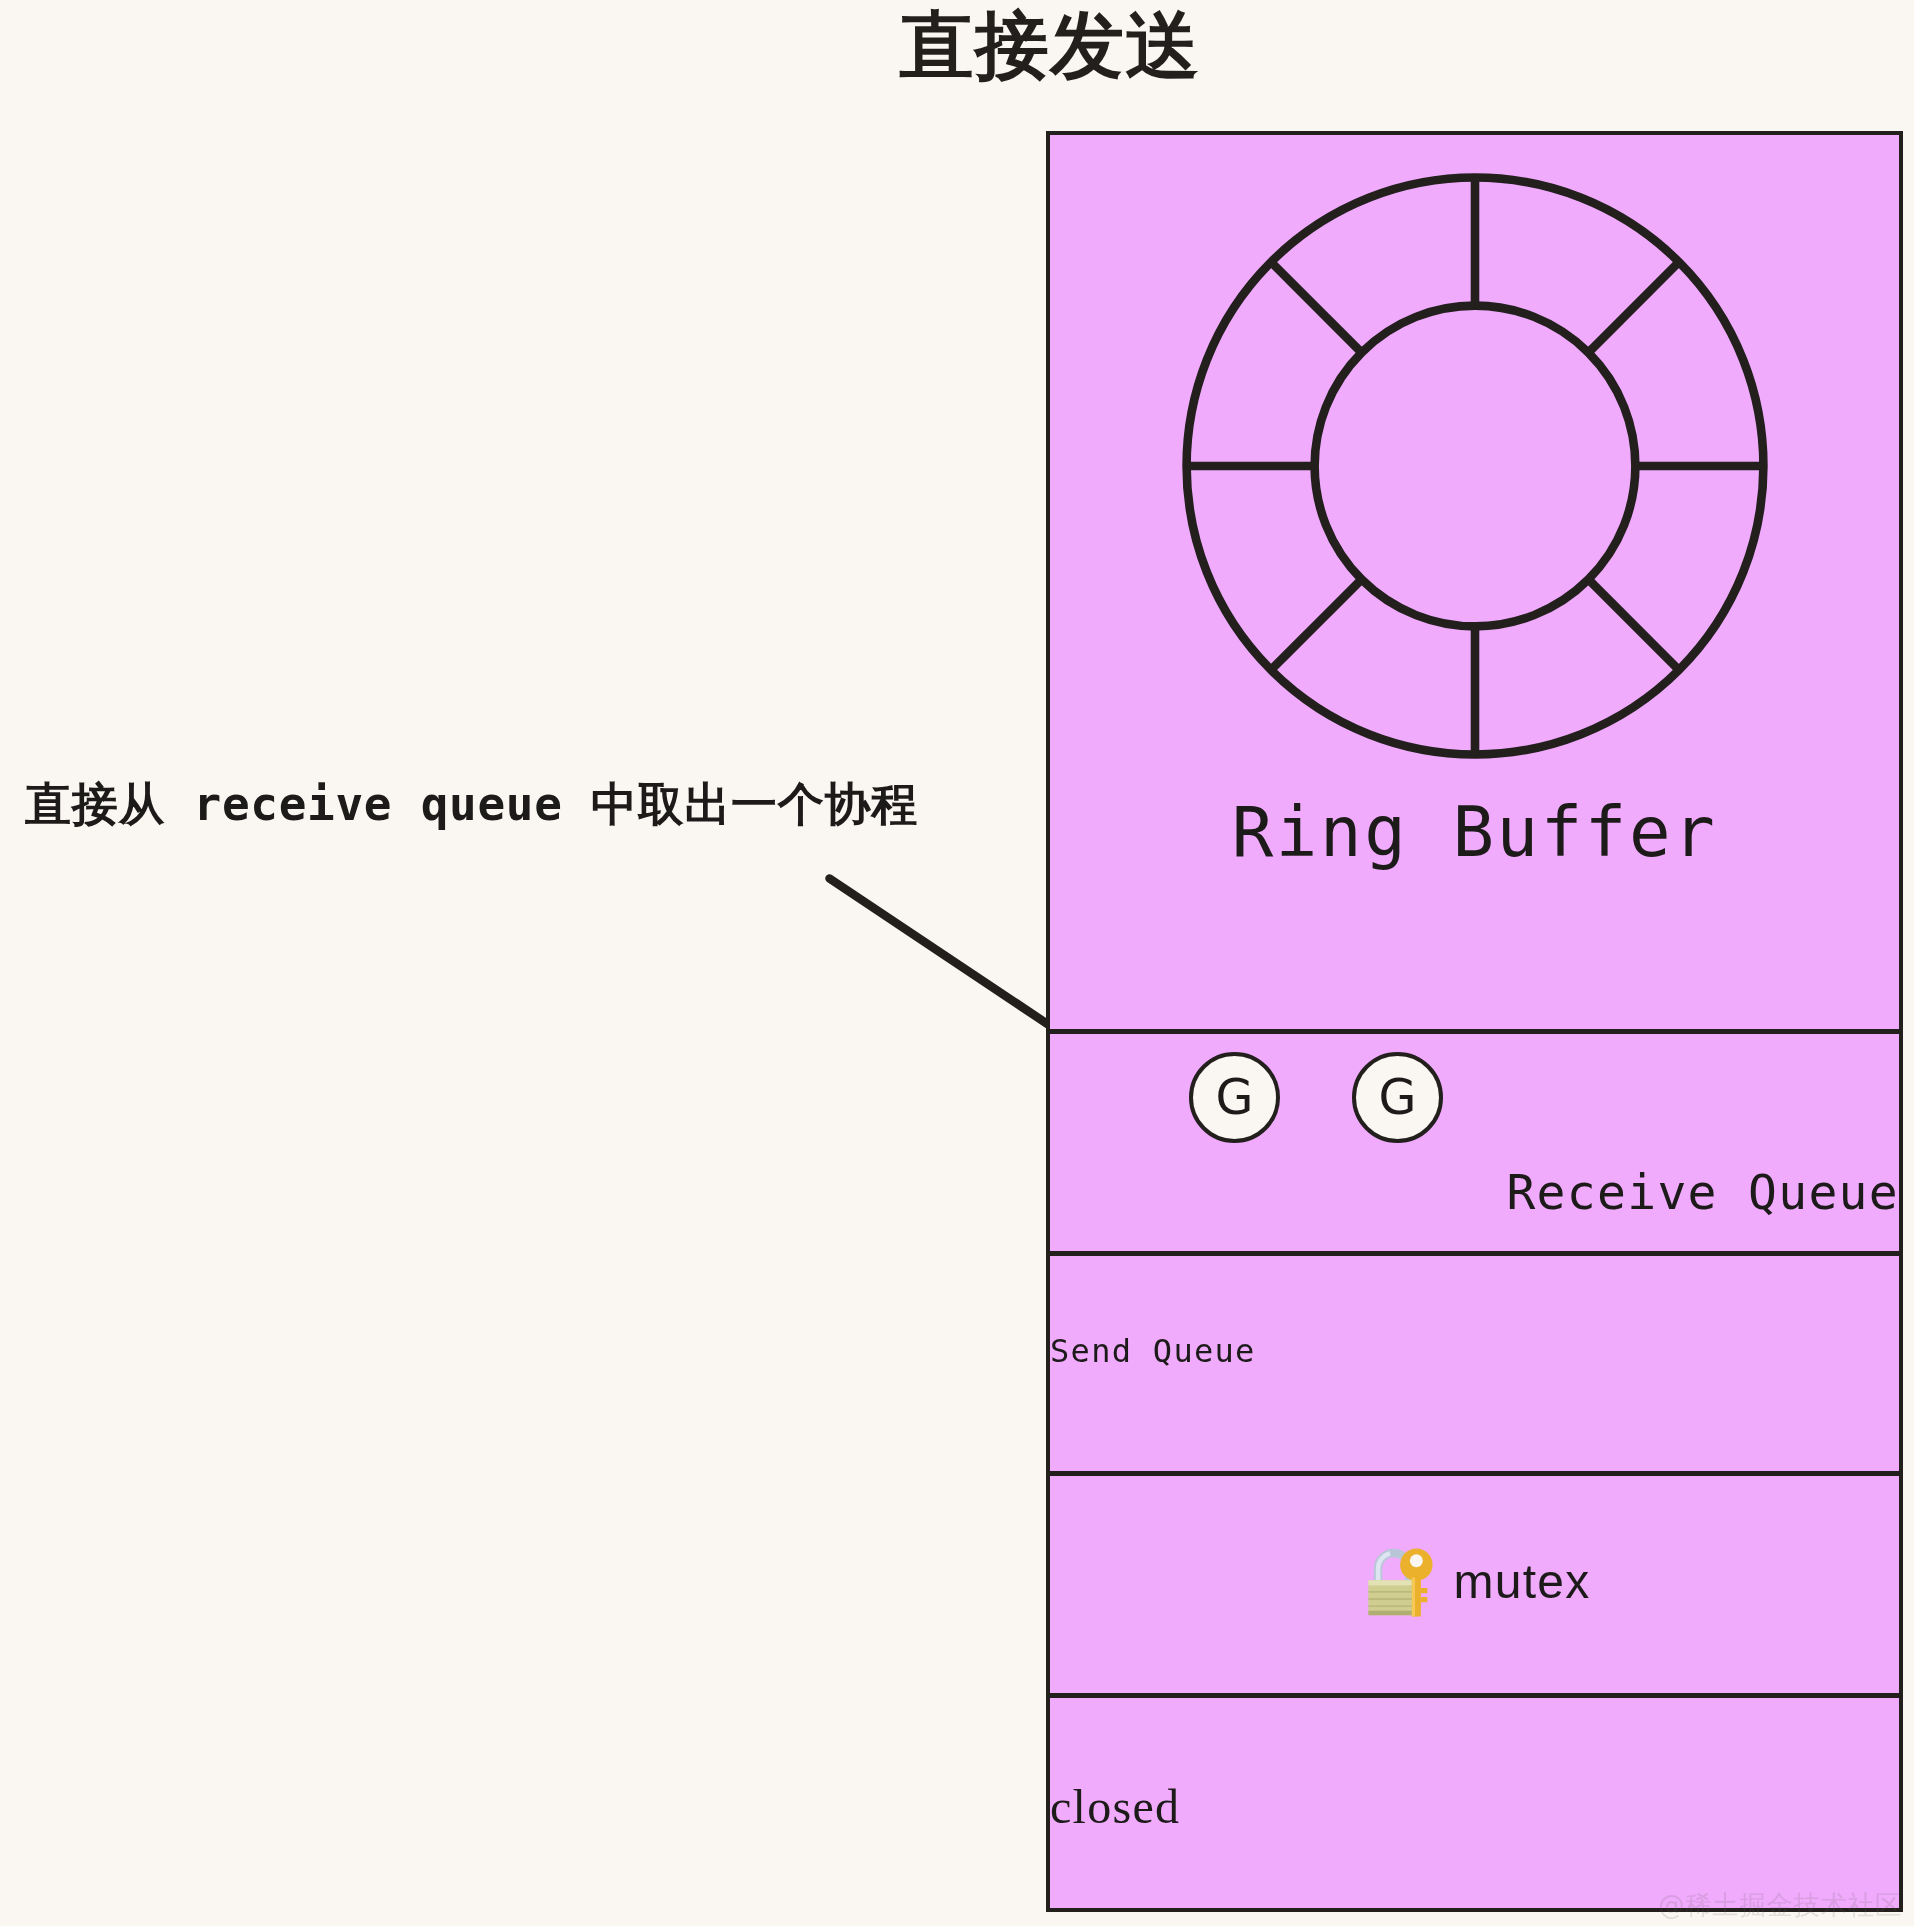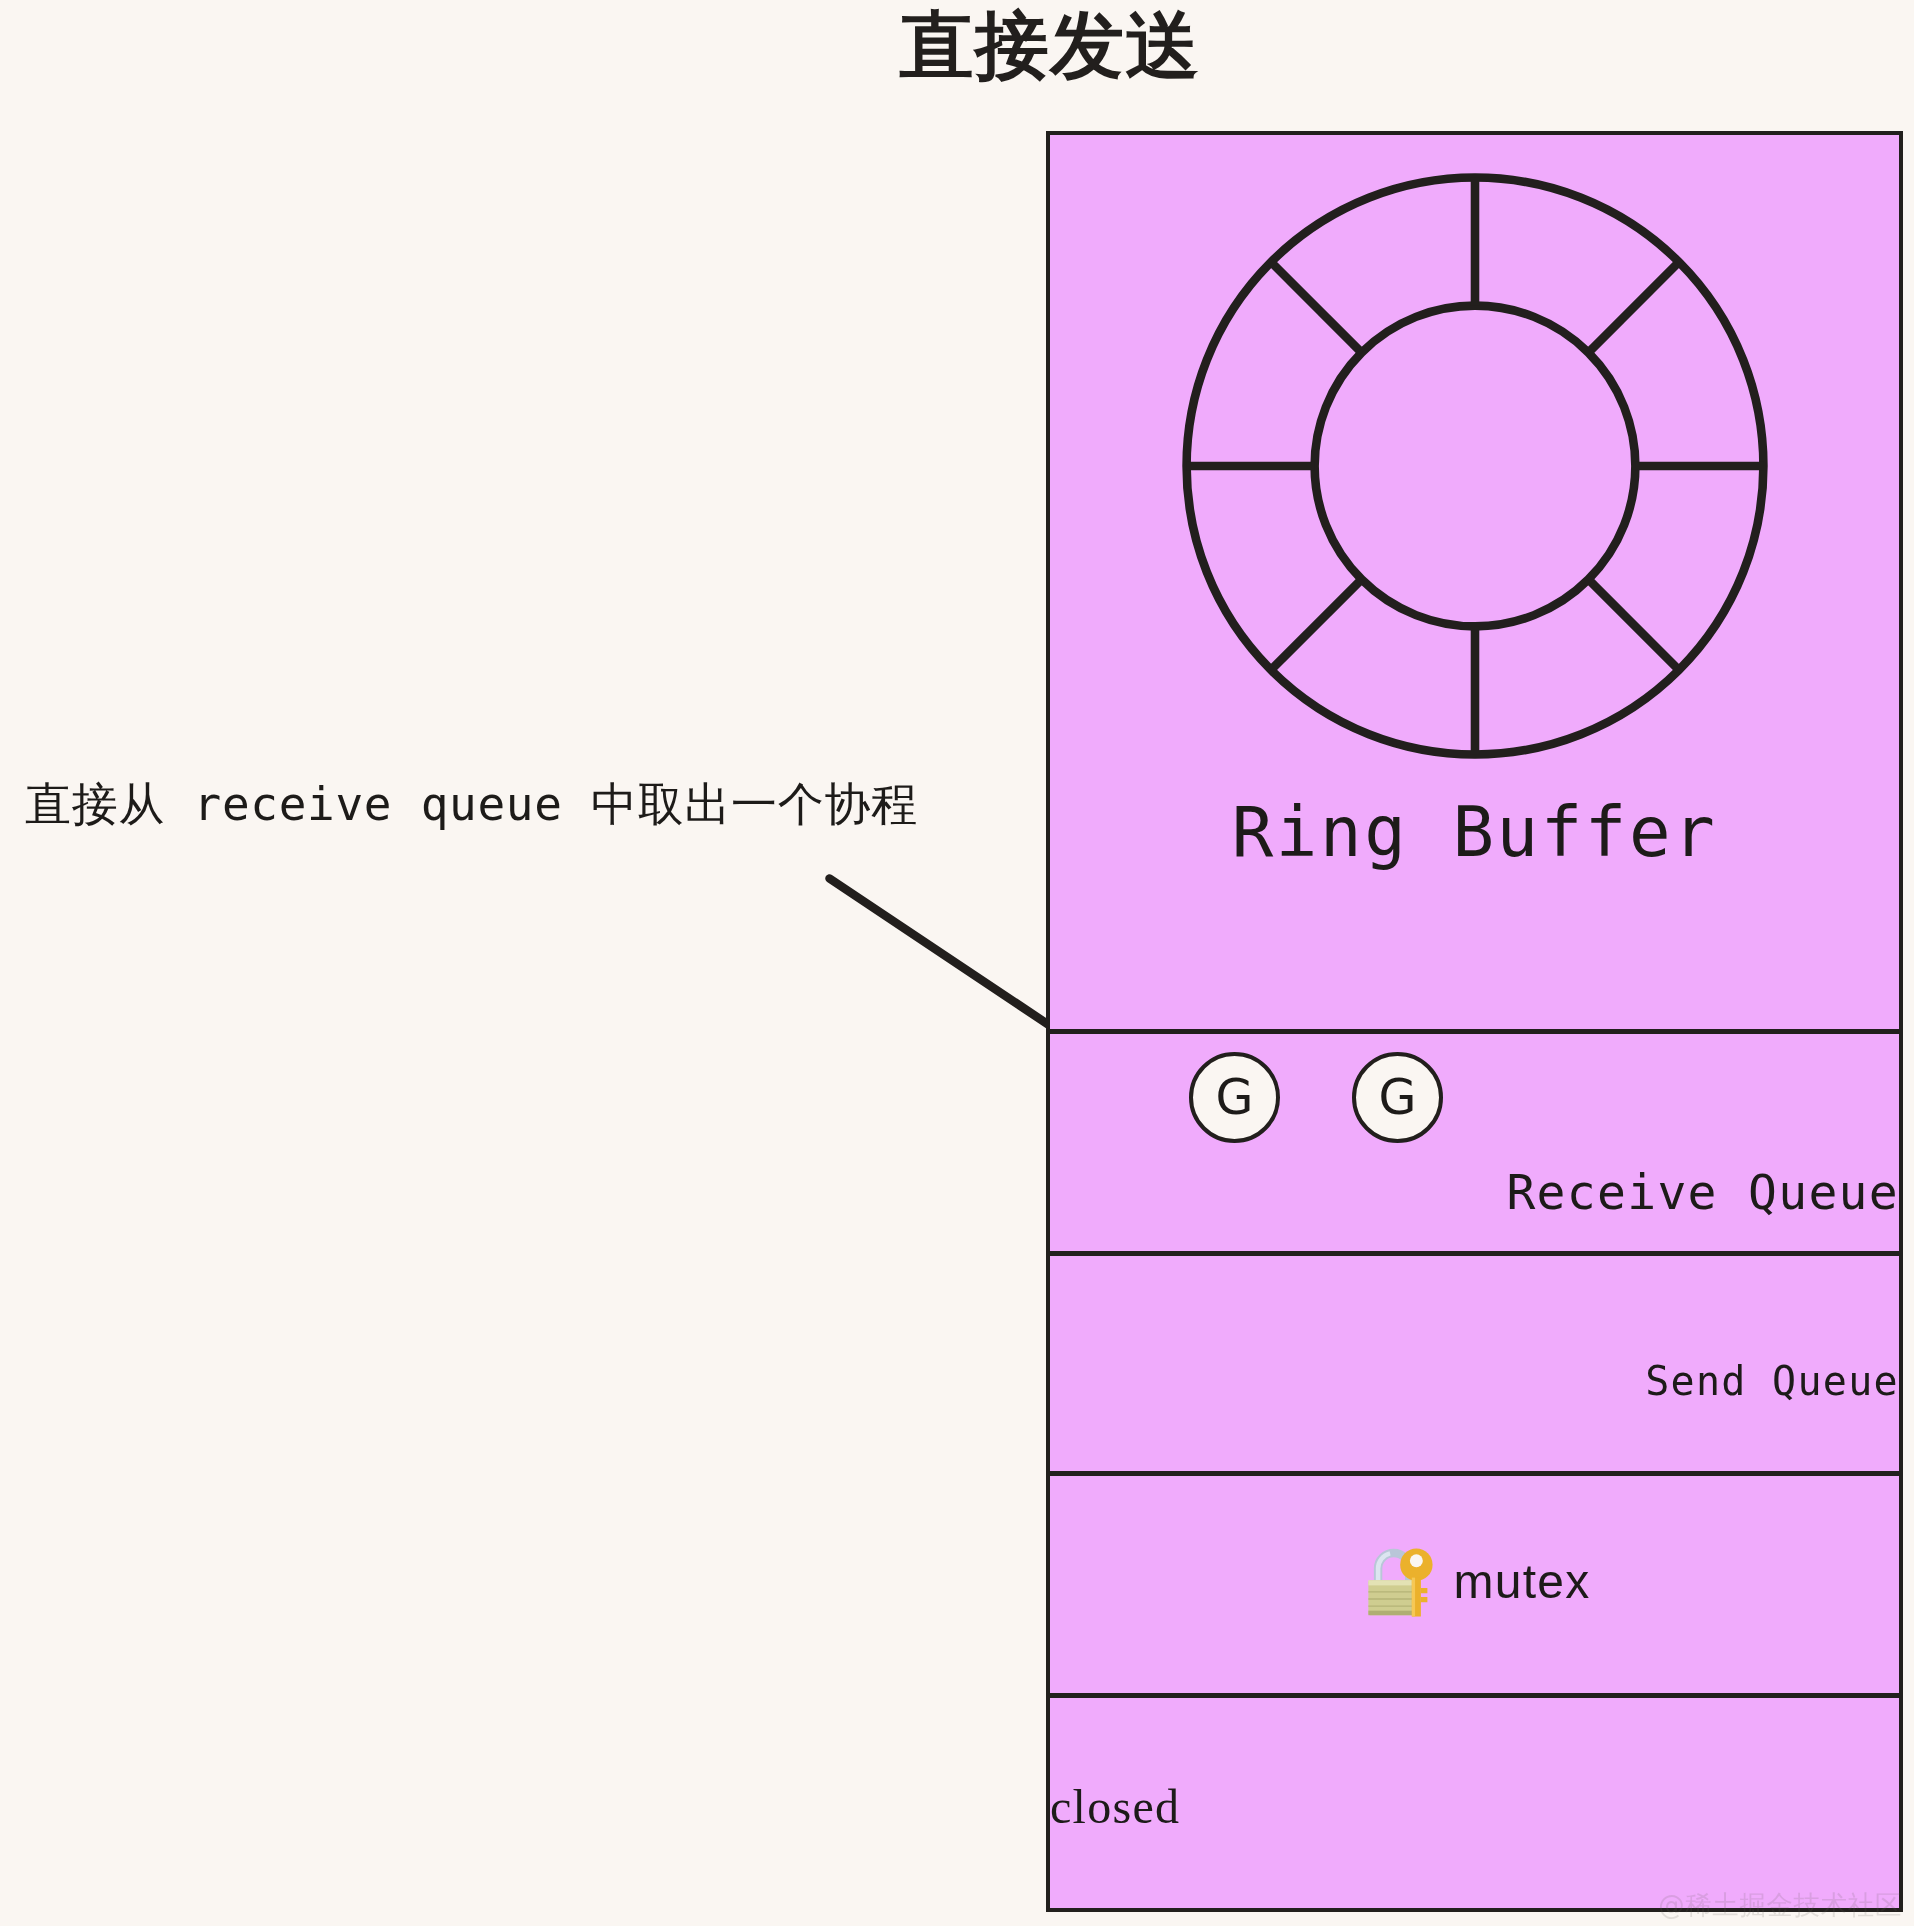--- a/index.html
+++ b/index.html
@@ -35,20 +35,21 @@
   
   #annotation {
     position: absolute;
     left: 25px;
     top: 774px;
     font-family: "DejaVu Sans Mono", monospace;
     font-size: 46px;
     color: #1d1b19;
     white-space: nowrap;
     letter-spacing: 0.7px;
+    font-weight: bold;
   }
 
   
   #arrow-layer {
     position: absolute;
     left: 0;
     top: 0;
     width: 1914px;
     height: 1926px;
     pointer-events: none;
@@ -144,26 +145,25 @@
   
   #section-send {
     top: 1116px;
     height: 219px;
   }
   #send-label {
     position: absolute;
     left: 0;
     width: 100%;
     top: 81px;
-    text-align: right;
+    text-align: left;
     font-family: "DejaVu Sans Mono", monospace;
-    font-size: 40px;
-    color: #1d1b19;
-    letter-spacing: 1.3px;
-    margin-top: 26px;
+    font-size: 32px;
+    color: #1d1b19;
+    letter-spacing: 1.3px;
   }
 
   
   #section-mutex {
     top: 1336px;
     height: 222px;
   }
   #mutex-row {
     position: absolute;
     left: 0;

